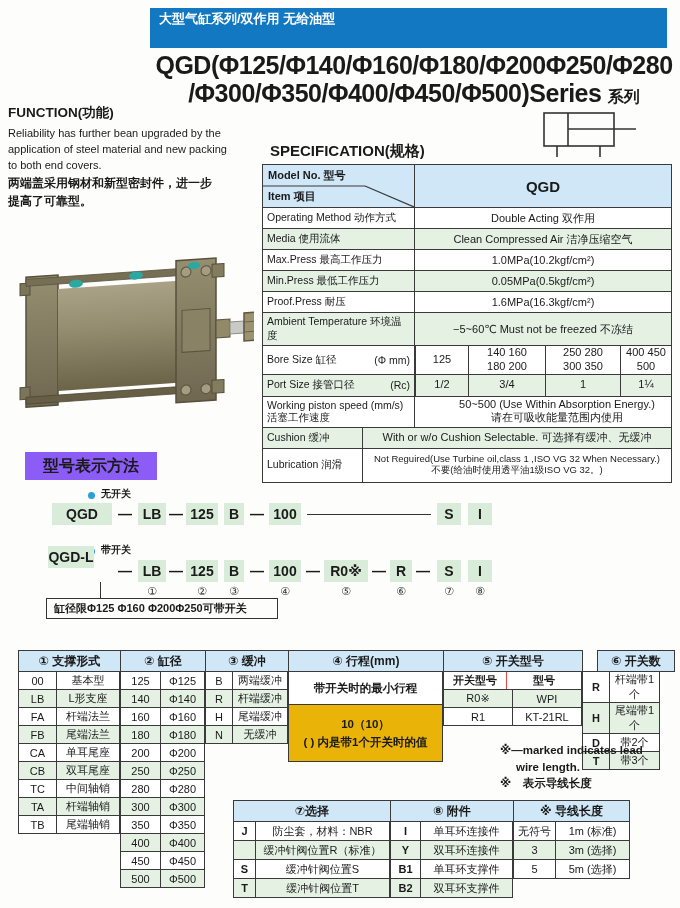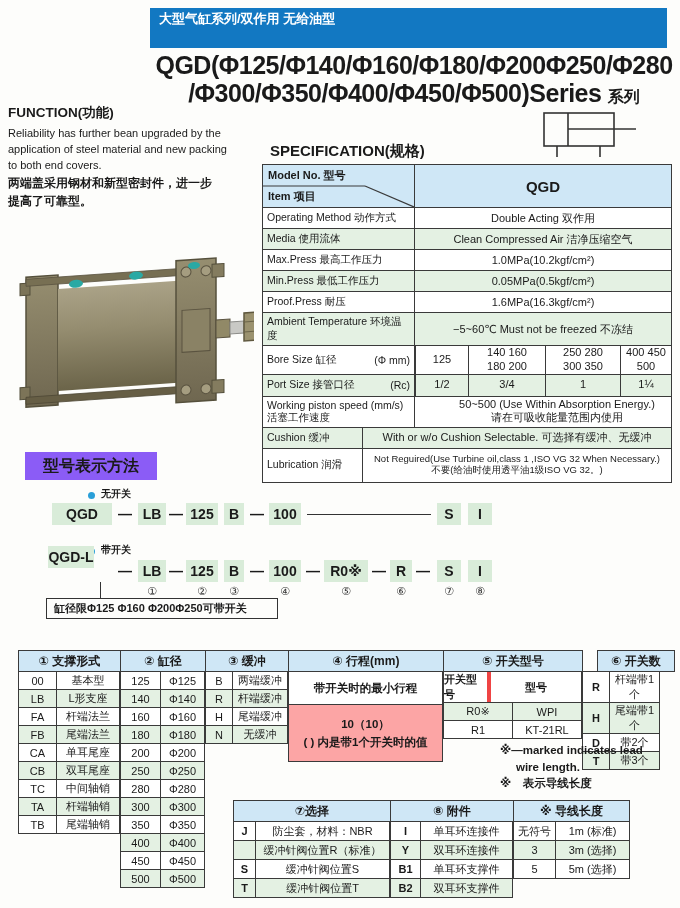--- a/index.html
+++ b/index.html
@@ -77,27 +77,27 @@
   .ct .trow:first-child{border-top:none;}
   .ct .c0{box-sizing:border-box;border-right:1px solid #3a3a3a;display:flex;align-items:center;justify-content:center;}
   .ct .c1{flex:1;display:flex;align-items:center;justify-content:center;text-align:center;}
   #ct-support{left:18px;width:102px;}   #ct-support .c0{width:38px;}
   #ct-bore{left:120px;width:85px;}      #ct-bore .c0{width:40px;}
   #ct-cushion{left:205px;width:83px;}   #ct-cushion .c0{width:27px;}
   #ct-count{left:582px;width:78px;}     #ct-count .c0{width:27px;font-weight:bold;}
   #ct-swmodel{left:443px;width:139px;}  #ct-swmodel .c0{width:69px;}
   #ct-swmodel .swhead{display:flex;min-height:17px;align-items:stretch;font-weight:bold;}
   #ct-swmodel .swhead div{flex:1;display:flex;align-items:center;justify-content:center;}
-  #ct-swmodel .swhead div:first-child{border-right:4px solid #ef4444;width:47px;flex:none;box-sizing:border-box;}
+  #ct-swmodel .swhead div:first-child{border-right:1px solid #ef4444;width:63px;flex:none;box-sizing:border-box;}
   #ct-swmodel [data-table] .trow:first-child{border-top:1px solid #3a3a3a;}
   .stroke-top{position:absolute;left:288px;top:671px;width:155px;height:34px;border:1px solid #3a3a3a;
               box-sizing:border-box;display:flex;align-items:center;justify-content:center;
               font-size:11.5px;font-weight:bold;background:#fff;}
   .stroke-main{position:absolute;left:288px;top:704px;width:155px;height:58px;border:1px solid #3a3a3a;
-               box-sizing:border-box;background:#fca5a5;display:flex;flex-direction:column;
+               box-sizing:border-box;background:#eab308;display:flex;flex-direction:column;
                align-items:center;justify-content:center;font-size:11.5px;font-weight:bold;line-height:1.6;}
   .lead-note{position:absolute;left:500px;top:742px;font-size:11.5px;font-weight:bold;line-height:1.45;}
   .lead-note div{white-space:pre;}
   
   .ct2h{top:800px;}
   .ct2{top:821px;}
   .ct2 .trow{min-height:18px;}
   #ct2-options{left:233px;width:157px;}  #ct2-options .c0{width:22px;font-weight:bold;}
   #ct2-attach{left:390px;width:123px;}   #ct2-attach .c0{width:30px;font-weight:bold;}
   #ct2-wire{left:513px;width:117px;}     #ct2-wire .c0{width:42px;}

